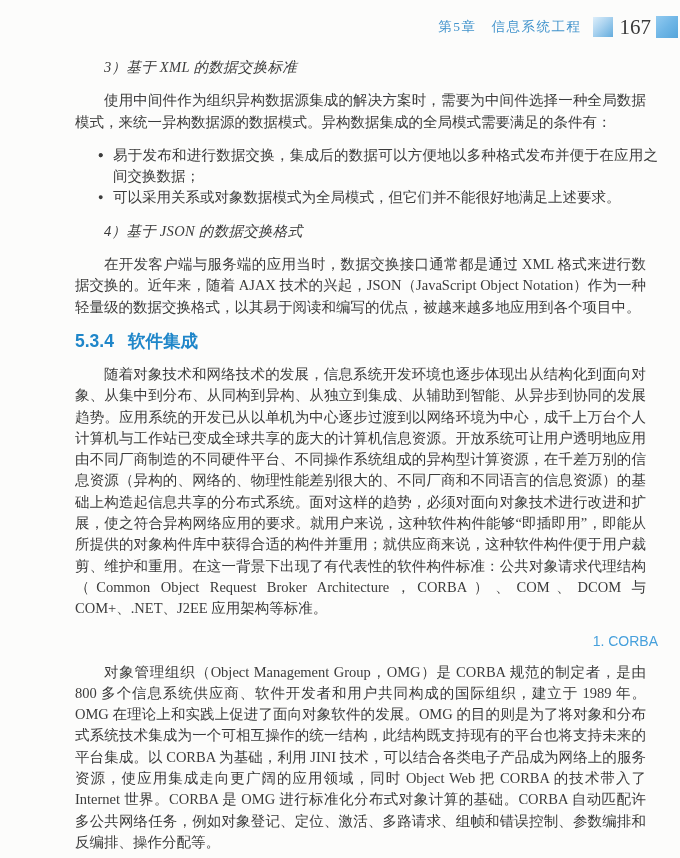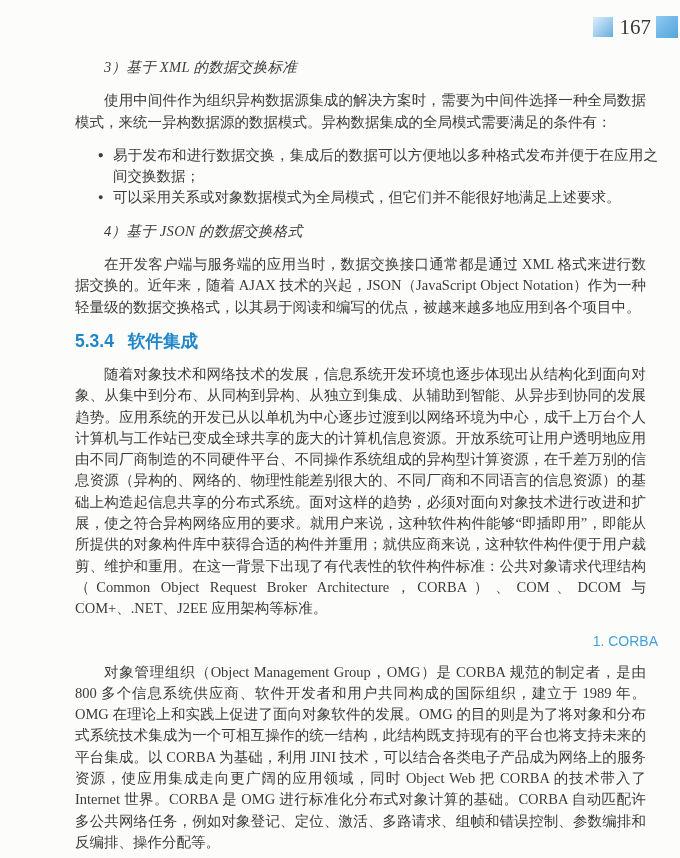--- a/index.html
+++ b/index.html
@@ -106,20 +106,21 @@
     line-height: 18px;
     text-align: right;
   }
 </style>
 </head>
 <body>
 
 <div>
 
   <header class="page-header">
+    <span class="chapter-title">第5章　信息系统工程</span>
     <span class="sq sq-light"></span>
     <span class="page-number">167</span>
     <span class="sq sq-dark"></span>
   </header>
 
   <main>
 
     <p class="kai-heading">3）基于 XML 的数据交换标准</p>
 
     <p class="body-para">使用中间件作为组织异构数据源集成的解决方案时，需要为中间件选择一种全局数据模式，来统一异构数据源的数据模式。异构数据集成的全局模式需要满足的条件有：</p>

